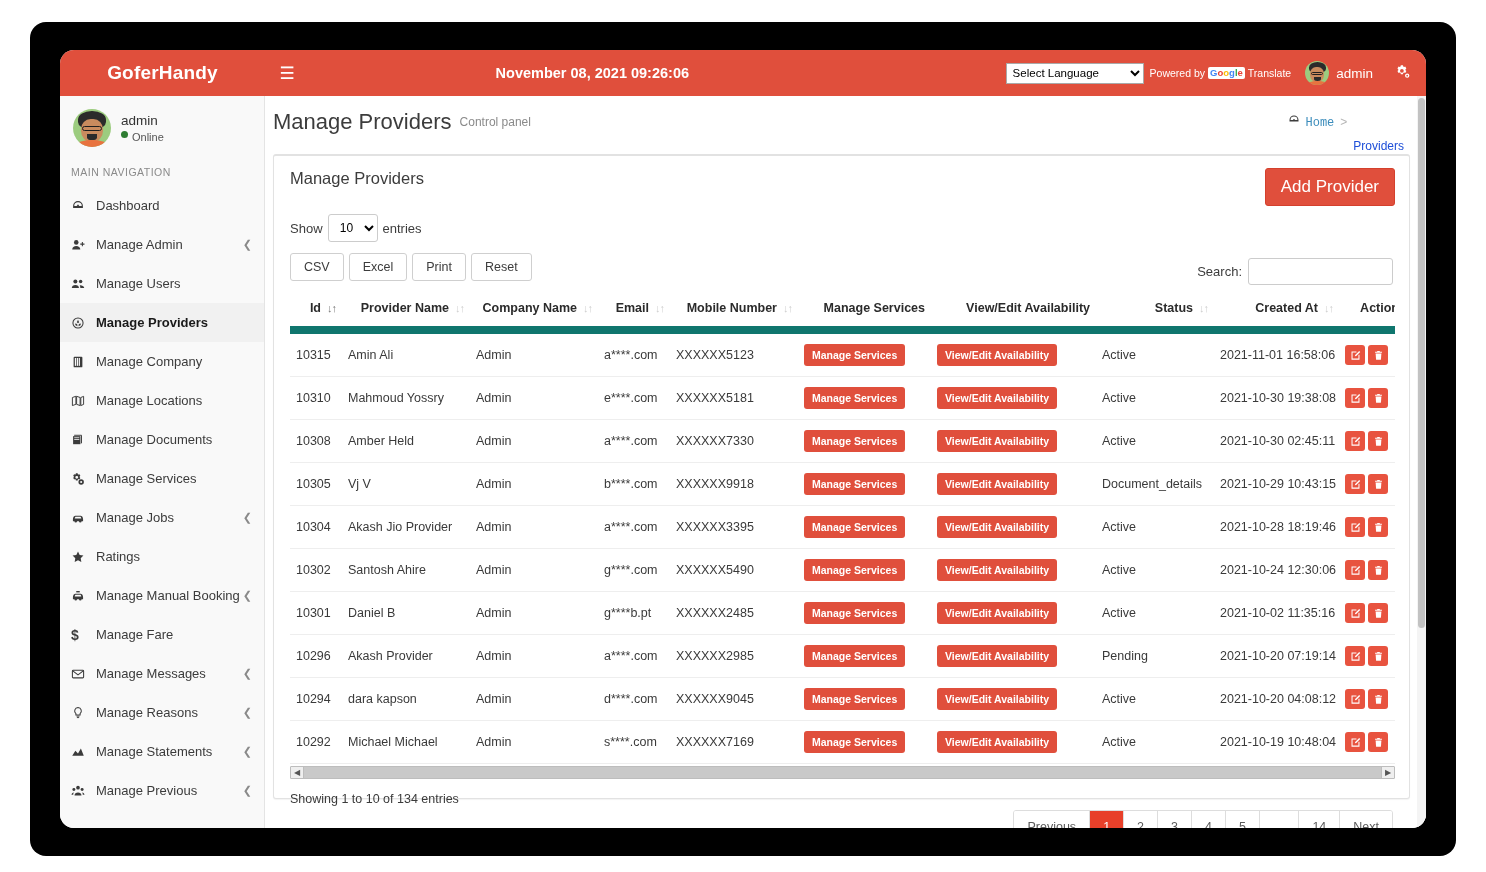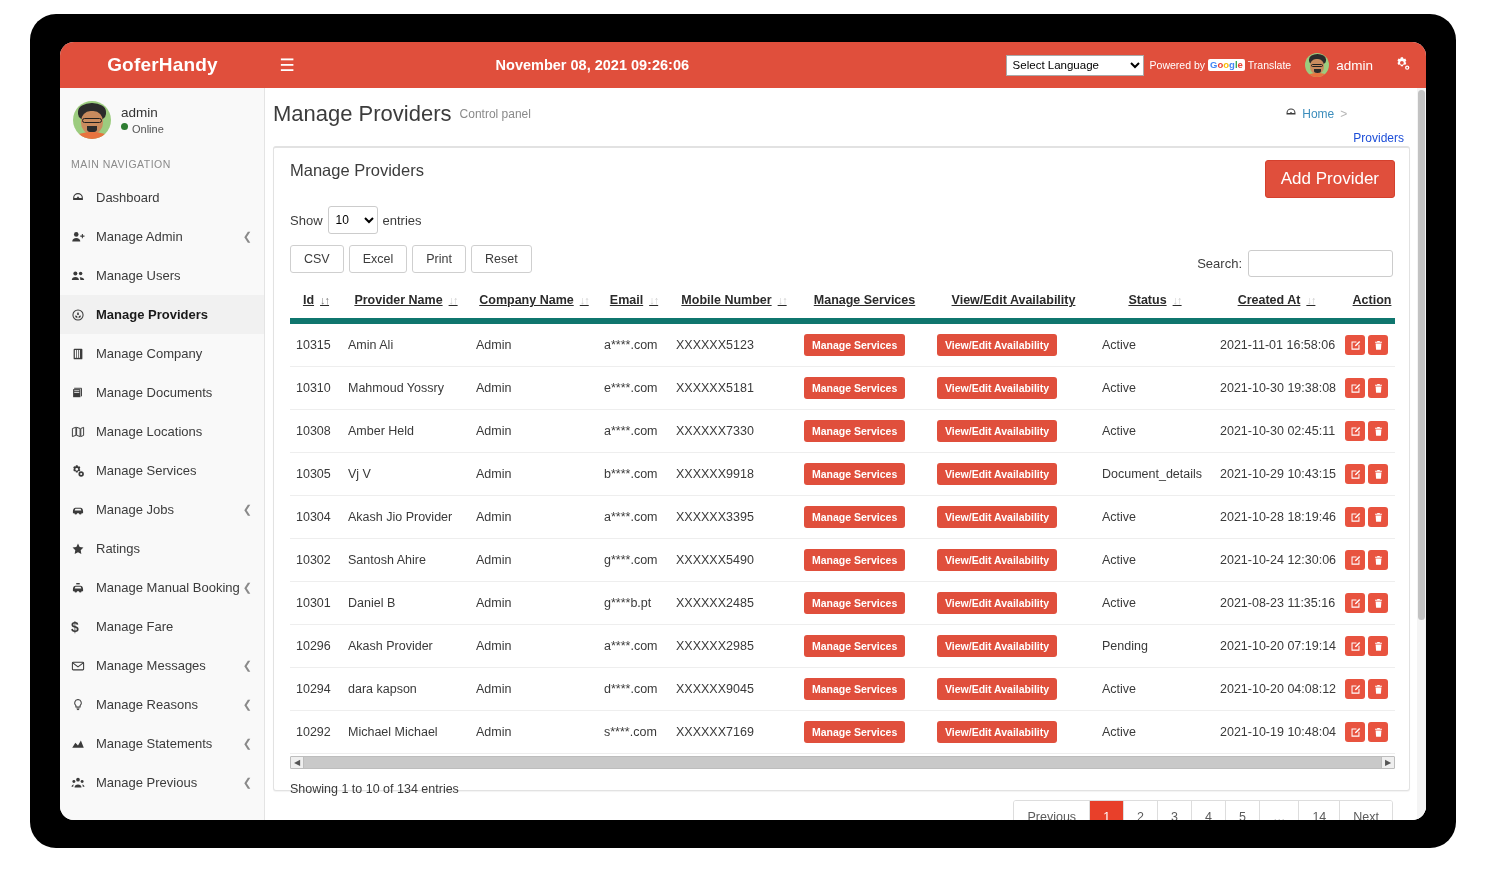--- a/index.html
+++ b/index.html
@@ -6,24 +6,24 @@
   html, body { margin:0; padding:0; }
   body {
     width:1486px; height:872px;
     background:#ffffff;
     font-family:"Liberation Sans", sans-serif;
     overflow:hidden;
   }
 
   
   #device-frame{
-    position:absolute; left:30px; top:14px;
+    position:absolute; left:30px; top:22px;
     width:1426px; height:834px;
     background:#000000;
-    border-radius:26px;
+    border-radius:16px;
   }
   #screen{
     position:absolute; left:30px; top:28px;
     width:1366px; height:778px;
     background:#ffffff;
     border-radius:14px;
     overflow:hidden;
   }
 
   
@@ -106,21 +106,21 @@
   #content{
     position:absolute; left:205px; top:46px; width:1161px; height:732px;
     background:#ffffff; overflow:hidden;
   }
   #content-header{
     height:52px; display:flex; align-items:center; padding:0 22px 0 8px;
   }
   #page-title{ font-size:22px; color:#3c3c3c; font-weight:normal;}
   #page-sub{ font-size:12px; color:#8a8a8a; margin-left:8px;}
   #breadcrumb{ margin-left:auto; display:flex; align-items:center; gap:6px; font-size:12px;}
-  #breadcrumb .bc-home{ color:#3c8dbc; display:flex; align-items:center; gap:5px; cursor:pointer;}
+  #breadcrumb .bc-home{ color:#3c8dbc; display:flex; align-items:flex-end; gap:5px; cursor:pointer;font-family:Liberation Mono, monospace;}
   #breadcrumb .bc-sep{ color:#b5b5b5;}
   #breadcrumb .bc-cur{ color:#1d4ed8;margin-top:47px;}
 
   #card{
     position:absolute; left:8px; top:58px; width:1137px; height:645px;
     background:#ffffff; border:1px solid #e2e2e2; border-top:2px solid #e2e2e2;
     border-radius:3px; box-shadow:0 1px 1px rgba(0,0,0,.05);
   }
   #card-head{
     position:relative; height:58px; padding:13px 16px 0 16px;
@@ -132,44 +132,44 @@
     font-size:17px; padding:8px 15px; border-radius:3px; cursor:pointer;
     font-family:"Liberation Sans", sans-serif;
   }
   #card-body{ padding:0 16px; position:relative; }
 
   #len-row{ display:flex; align-items:center; font-size:13px; color:#3c3c3c; gap:5px;}
   #len-select{
     width:50px; height:28px; font-size:12px; padding:0 3px;
     border:1px solid #ccc; border-radius:3px; background:#fff;
     font-family:"Liberation Sans", sans-serif;
+    text-align:center;
   }
   #btn-row{ display:flex; gap:5px; margin-top:11px;}
   .dt-btn{
     background:#fff; border:1px solid #cfcfcf; border-radius:3px;
     font-size:12.5px; color:#3c3c3c; padding:6px 13px; cursor:pointer;
     font-family:"Liberation Sans", sans-serif;
   }
   #search-wrap{
     position:absolute; right:16px; top:44px; display:flex; align-items:center; gap:6px;
     font-size:13px; color:#3c3c3c;
   }
   #search-input{
     width:145px; height:27px; border:1px solid #ccc; border-radius:3px;
     padding:0 6px; font-size:12.5px; font-family:"Liberation Sans", sans-serif;
   }
 
   
   #table-scroll{ margin-top:14px; width:1105px; overflow:hidden; }
   table{ border-collapse:collapse; width:1105px; table-layout:fixed;}
   thead th{
-    text-align:center; font-size:12.5px; color:#2b2b2b; font-weight:bold;
-    padding:6px 6px 11px 6px; border-bottom:6px solid #0f766e; vertical-align:bottom;
+    text-align:right; font-size:12.5px; color:#2b2b2b; font-weight:bold;
+    padding:6px 6px 11px 6px; border-bottom:8px solid #0f766e; vertical-align:bottom;
     white-space:nowrap;
-    text-decoration:underline;
   }
   .sort-ic{ color:#cfcfcf; font-size:11px; margin-left:6px; letter-spacing:-1px;}
   .sort-ic.asc{ color:#7a7a7a; }
   tbody td{
     font-size:12.5px; color:#3a3a3a; padding:10px 6px;
     border-bottom:1px solid #eeeeee; vertical-align:middle; white-space:nowrap;
   }
   .pill{
     display:inline-block; background:#e04f3c; color:#ffffff; border-radius:3px;
     font-size:10.5px; font-weight:bold; padding:5px 8px; cursor:pointer;
@@ -319,35 +319,35 @@
                 <rect x="4.4" y="3.4" width="1.4" height="9" fill="#f9f9f9"></rect>
                 <rect x="6.6" y="3.4" width="1.4" height="9" fill="#f9f9f9"></rect>
                 <rect x="8.8" y="3.4" width="1.4" height="9" fill="#f9f9f9"></rect>
               </svg>
             </span>
             <span class="ni-lbl">Manage Company</span>
           </div>
           <div class="nav-item">
             <span class="ni-ico">
               <svg width="14" height="14" viewBox="0 0 16 16" fill="#3b3b3b">
+                <path d="M1.6 4 5.6 2.6v9.2L1.6 13.2zM6.4 2.6 10.4 4v9.2L6.4 11.8zM11.2 4l3.2-1.3v9.2L11.2 13.2z" fill="none" stroke="#3b3b3b" stroke-width="1.1"></path>
+              </svg>
+            </span>
+            <span class="ni-lbl">Manage Locations</span>
+          </div>
+          <div class="nav-item">
+            <span class="ni-ico">
+              <svg width="14" height="14" viewBox="0 0 16 16" fill="#3b3b3b">
                 <path d="M2.4 3.6h8.4v9.2H2.4z"></path>
                 <path d="M3.6 2.6h8.4v9.2" fill="none" stroke="#3b3b3b" stroke-width="1.1"></path>
                 <rect x="3.7" y="5" width="5.8" height="0.9" fill="#f9f9f9"></rect>
                 <rect x="3.7" y="7" width="5.8" height="0.9" fill="#f9f9f9"></rect>
               </svg>
             </span>
             <span class="ni-lbl">Manage Documents</span>
-          </div>
-          <div class="nav-item">
-            <span class="ni-ico">
-              <svg width="14" height="14" viewBox="0 0 16 16" fill="#3b3b3b">
-                <path d="M1.6 4 5.6 2.6v9.2L1.6 13.2zM6.4 2.6 10.4 4v9.2L6.4 11.8zM11.2 4l3.2-1.3v9.2L11.2 13.2z" fill="none" stroke="#3b3b3b" stroke-width="1.1"></path>
-              </svg>
-            </span>
-            <span class="ni-lbl">Manage Locations</span>
           </div>
           <div class="nav-item">
             <span class="ni-ico">
               <svg width="14" height="14" viewBox="0 0 16 16" fill="#3b3b3b">
                 <path d="M5.6 1.4 5.35 2.5a3 3 0 0 0-.8.45l-1-.4-1.05 1.75.8.75a3 3 0 0 0 0 .9l-.8.75L3.55 8.5l1-.4c.25.2.5.35.8.45l.25 1.1h2l.25-1.1c.3-.1.55-.25.8-.45l1 .4 1.05-1.75-.8-.75a3 3 0 0 0 0-.9l.8-.75L9.65 2.55l-1 .4a3 3 0 0 0-.8-.45L7.6 1.4zm1 3.05a1.65 1.65 0 1 1 0 3.3 1.65 1.65 0 0 1 0-3.3z"></path>
                 <circle cx="11.6" cy="11.4" r="3.1"></circle>
                 <circle cx="11.6" cy="11.4" r="1.2" fill="#f9f9f9"></circle>
               </svg>
             </span>
             <span class="ni-lbl">Manage Services</span>
@@ -640,21 +640,21 @@
                   </tr>
                   <tr>
                     <td>10301</td>
                     <td>Daniel B</td>
                     <td>Admin</td>
                     <td>g****b.pt</td>
                     <td>XXXXXX2485</td>
                     <td><span class="pill">Manage Services</span></td>
                     <td><span class="pill">View/Edit Availability</span></td>
                     <td>Active</td>
-                    <td>2021-08-23 11:35:16</td>
+                    <td>2021-10-02 11:35:16</td>
                     <td><span class="act-btn">
                         <svg width="11" height="11" viewBox="0 0 16 16" fill="#ffffff">
                           <path d="M2.2 2.2h7.2v1.5H3.7v8.6h8.6V6.9h1.5v7.2H2.2z"></path>
                           <path d="M13.4 1.3 14.9 2.8 9.1 8.6l-2.1.6.6-2.1z"></path>
                         </svg>
                       </span><span class="act-btn del">
                         <svg width="11" height="11" viewBox="0 0 16 16" fill="#ffffff">
                           <path d="M6.1 1.6h3.8v1.1h3.1v1.4H3V2.7h3.1z"></path>
                           <path d="M3.8 5.1h8.4l-.7 9H4.5z"></path>
                         </svg>

